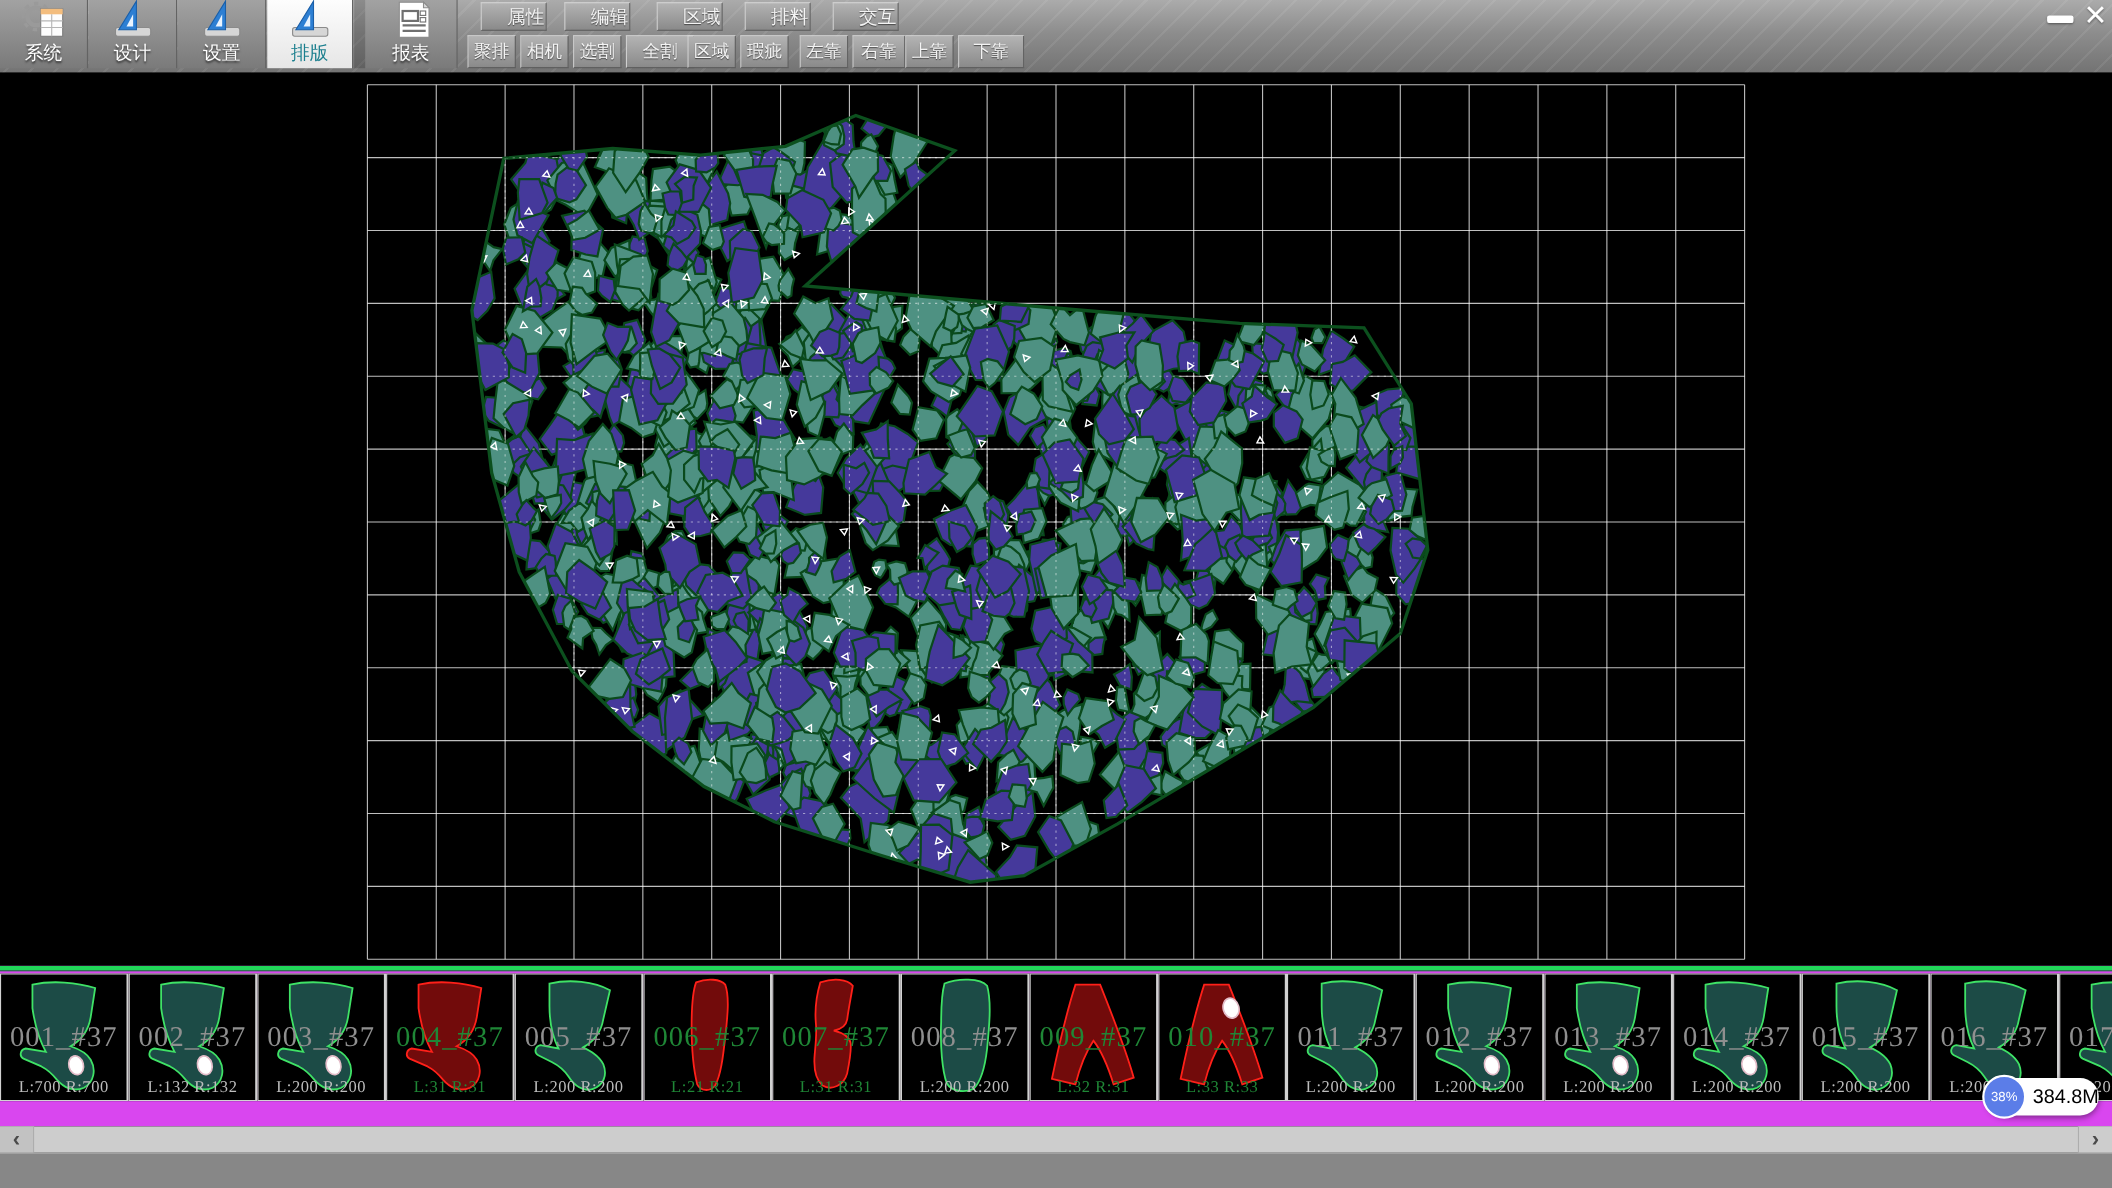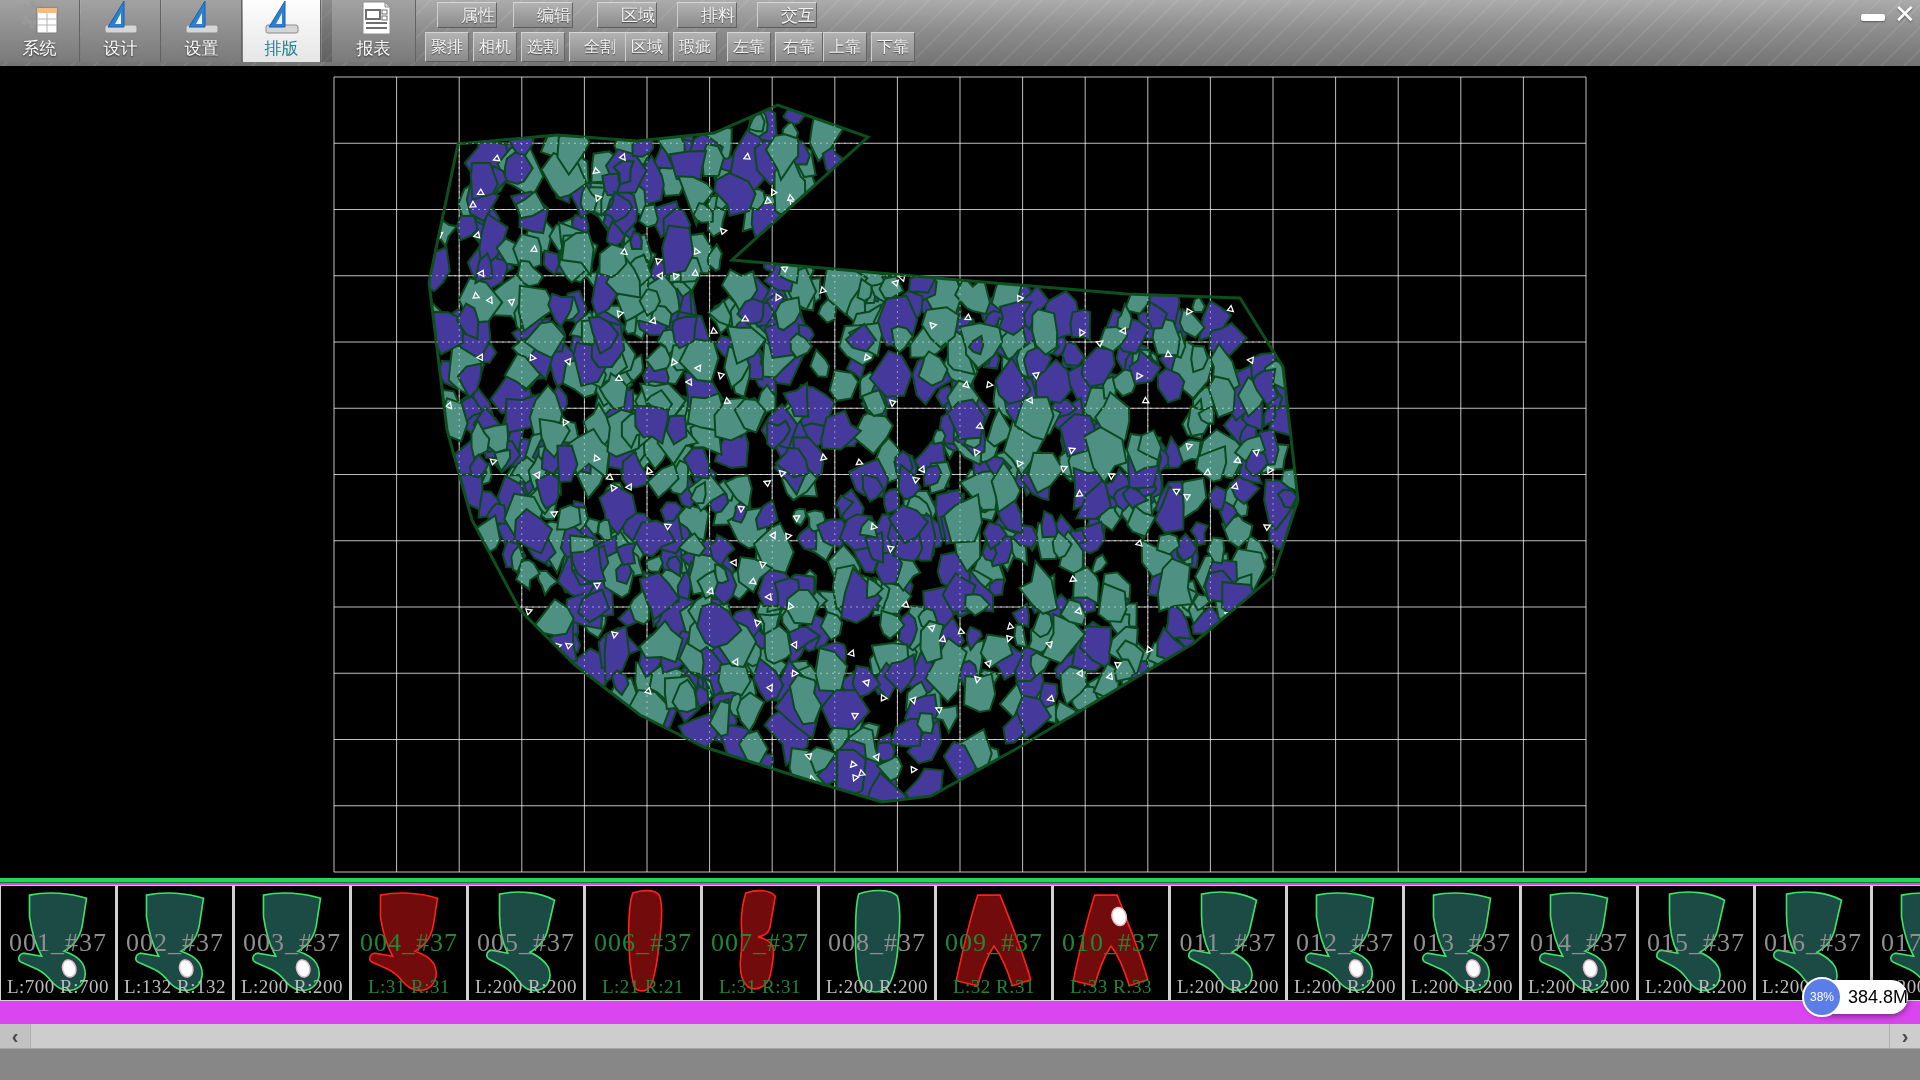--- a/index.html
+++ b/index.html
@@ -38,21 +38,21 @@
   .strip{position:absolute;top:878px;left:0;width:1920px;height:146px;background:#d946ef;overflow:hidden;padding-left:28px;}
   .strip-accent{position:absolute;top:0;left:0;width:1920px;height:4px;}
   .strip-accent-dark{position:absolute;top:4px;left:0;width:1920px;height:1px;background:#0b7a2f;}
   .cards{position:absolute;top:7px;left:0;display:flex;}
   .card{position:relative;width:114px;height:114px;background:#000;flex:0 0 auto;
     border:1px solid #d2d2d2;border-right-width:2px;box-sizing:content-box;}
   .card svg{position:absolute;left:2px;top:2px;width:110px;height:110px;}
   .card-label{position:absolute;top:42px;left:0;width:100%;text-align:center;
     font-family:"Liberation Serif","DejaVu Serif",serif;font-size:26px;letter-spacing:1px;z-index:2;}
   .card-info{position:absolute;bottom:2px;left:0;width:100%;text-align:center;
-    font-family:"Liberation Serif","DejaVu Serif",serif;font-size:19px;letter-spacing:.5px;z-index:2;}
+    font-family:"Liberation Serif","DejaVu Serif",serif;font-size:15px;letter-spacing:.5px;z-index:2;}
 
   
   .hscroll{position:absolute;top:1024px;left:0;width:1920px;height:24px;background:#cdcdcd;}
   .hs-btn{position:absolute;top:0;width:30px;height:24px;display:flex;align-items:center;
     justify-content:center;color:#4a4a4a;font-size:20px;font-weight:bold;background:#c2c2c2;cursor:default;}
   .hs-left{left:0;border-right:1px solid #adadad;}
   .hs-right{right:0;border-left:1px solid #adadad;background:#cdcdcd;}
   .bottombar{position:absolute;top:1048px;left:0;width:1920px;height:32px;background:#878787;
     border-top:1px solid #a5a5a5;}
 
@@ -144,21 +144,21 @@
     <div id="tool-bar">
         <div class="tool-btn" style="left: 425px; width: 44px; font-family: Liberation Mono, monospace;">聚排</div>
         <div class="tool-btn" style="left: 473px; width: 44px;">相机</div>
         <div class="tool-btn" style="left: 521px; width: 44px;">选割</div>
         <div class="tool-btn" style="left: 569px; width: 62px;">全割</div>
         <div class="tool-btn" style="left: 625px; width: 44px;">区域</div>
         <div class="tool-btn" style="left: 673px; width: 44px;">瑕疵</div>
         <div class="tool-btn" style="left: 727px; width: 44px;">左靠</div>
         <div class="tool-btn" style="left: 775px; width: 48px;">右靠</div>
         <div class="tool-btn" style="left: 823px; width: 44px;">上靠</div>
-        <div class="tool-btn" style="left: 871px; width: 44px;">下靠</div>
+        <div class="tool-btn" style="left: 871px; width: 60px;">下靠</div>
       </div>
     <div class="win-btn" style="left:1856px;top:8px;width:34px;height:18px;">
       <div class="min-glyph"></div>
     </div>
     <div class="win-btn" style="left:1890px;top:0px;width:30px;height:28px;">
       <span class="close-glyph">✕</span>
     </div>
   </div>
 
   <div class="canvas" id="canvas">

